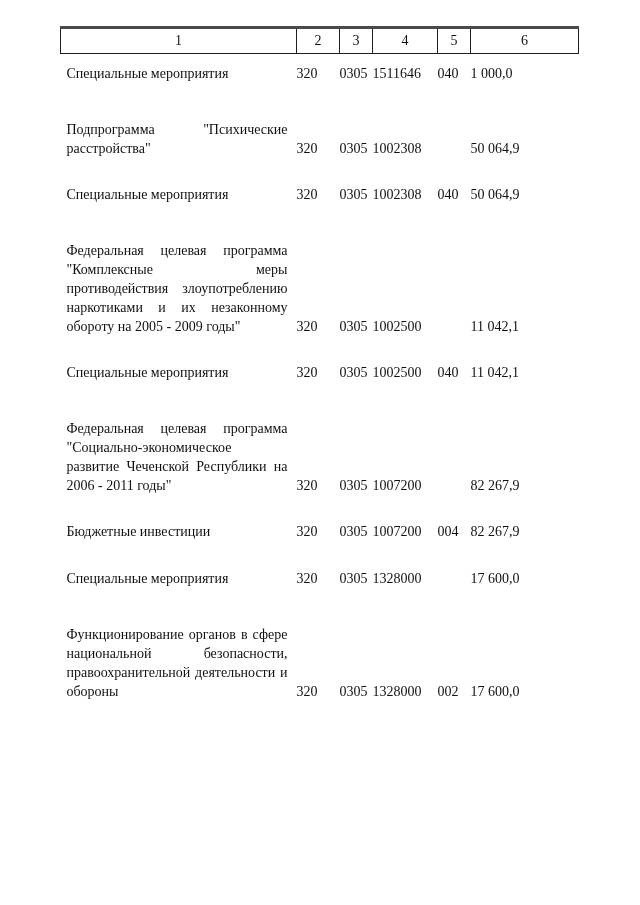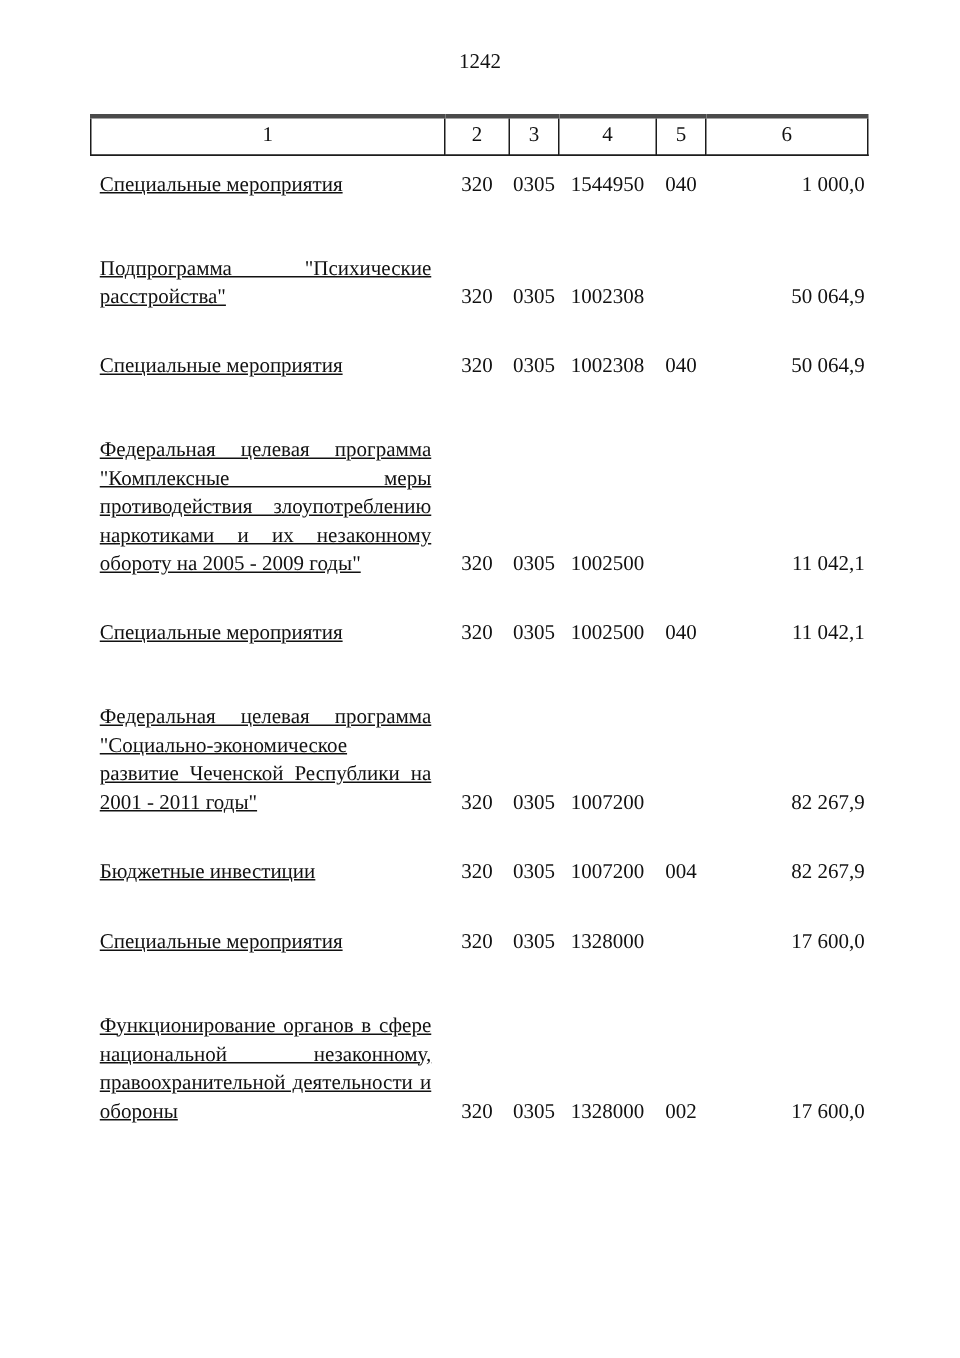--- a/index.html
+++ b/index.html
@@ -40,40 +40,37 @@
     vertical-align: middle;
   }
   tbody td {
     vertical-align: bottom;
     padding: 0;
   }
   td.name {
     text-align: justify;
     padding-left: 6px;
     padding-right: 9px;
-    text-decoration: underline;
   }
   td.num {
-    text-align: center;
+    text-align: left;
     font-family: Liberation Serif, serif;
   }
   td.amount {
-    text-align: right;
     padding-right: 2px;
   }
   tr.gap-sm > td { padding-top: 10px; }
   tr.gap    > td { padding-top: 27px; }
   tr.gap-lg > td { padding-top: 37px; }
 </style>
 </head>
 <body>
 
 <div class="page">
 
-  <div class="page-number">1242</div>
 
   <table class="budget-table">
     <colgroup>
       <col style="width:236px">
       <col style="width:43px">
       <col style="width:33px">
       <col style="width:65px">
       <col style="width:33px">
       <col style="width:108px">
     </colgroup>
@@ -85,21 +82,21 @@
         <th>4</th>
         <th>5</th>
         <th>6</th>
       </tr>
     </thead>
     <tbody>
       <tr class="gap-sm">
         <td class="name">Специальные мероприятия</td>
         <td class="num">320</td>
         <td class="num">0305</td>
-        <td class="num">1544950</td>
+        <td class="num">1511646</td>
         <td class="num">040</td>
         <td class="amount">1 000,0</td>
       </tr>
       <tr class="gap-lg">
         <td class="name">Подпрограмма "Психические расстройства"</td>
         <td class="num">320</td>
         <td class="num">0305</td>
         <td class="num">1002308</td>
         <td class="num"></td>
         <td class="amount">50 064,9</td>
@@ -122,21 +119,21 @@
       </tr>
       <tr class="gap">
         <td class="name">Специальные мероприятия</td>
         <td class="num">320</td>
         <td class="num">0305</td>
         <td class="num">1002500</td>
         <td class="num">040</td>
         <td class="amount">11 042,1</td>
       </tr>
       <tr class="gap-lg">
-        <td class="name">Федеральная целевая программа "Социально-экономическое развитие Чеченской Республики на 2001 - 2011 годы"</td>
+        <td class="name">Федеральная целевая программа "Социально-экономическое развитие Чеченской Республики на 2006 - 2011 годы"</td>
         <td class="num">320</td>
         <td class="num">0305</td>
         <td class="num">1007200</td>
         <td class="num"></td>
         <td class="amount">82 267,9</td>
       </tr>
       <tr class="gap">
         <td class="name">Бюджетные инвестиции</td>
         <td class="num">320</td>
         <td class="num">0305</td>
@@ -146,21 +143,21 @@
       </tr>
       <tr class="gap">
         <td class="name">Специальные мероприятия</td>
         <td class="num">320</td>
         <td class="num">0305</td>
         <td class="num">1328000</td>
         <td class="num"></td>
         <td class="amount">17 600,0</td>
       </tr>
       <tr class="gap-lg">
-        <td class="name">Функционирование органов в сфере национальной незаконному, правоохранительной деятельности и обороны</td>
+        <td class="name">Функционирование органов в сфере национальной безопасности, правоохранительной деятельности и обороны</td>
         <td class="num">320</td>
         <td class="num">0305</td>
         <td class="num">1328000</td>
         <td class="num">002</td>
         <td class="amount">17 600,0</td>
       </tr>
     </tbody>
   </table>
 
 </div>

